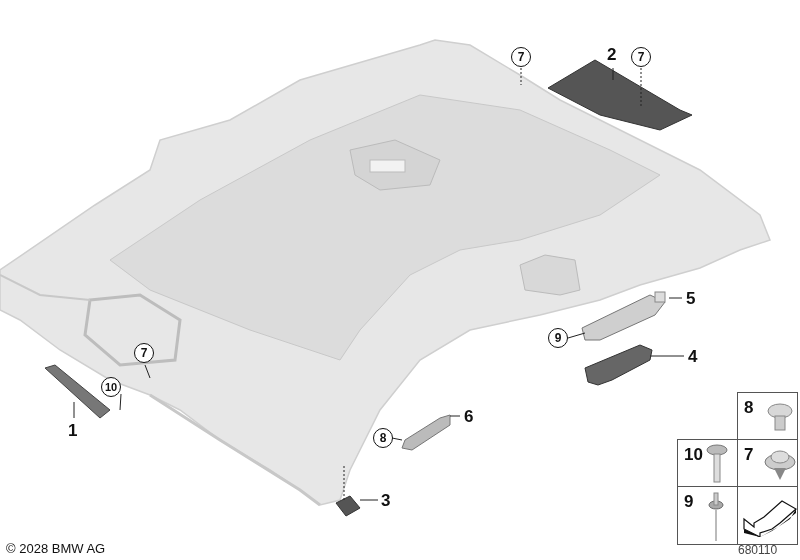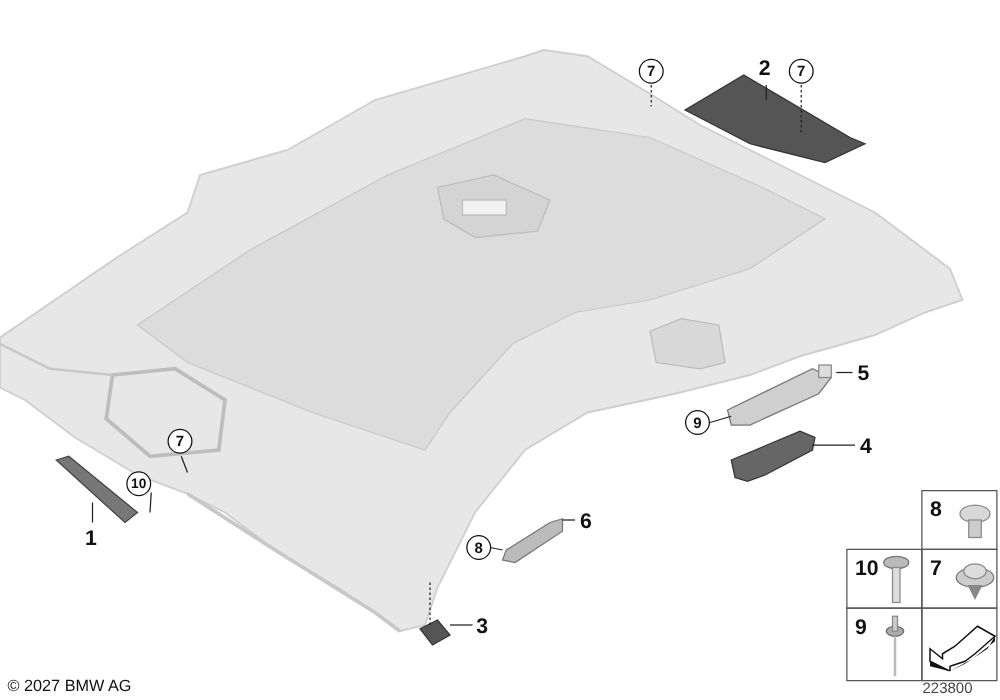--- a/index.html
+++ b/index.html
@@ -103,14 +103,14 @@
     </svg>
   </div>
   <div class="cell" style="left:60px;top:94px;width:61px;height:59px;">
     <svg style="position:absolute;left:4px;top:10px;" width="56" height="40">
       <path d="M2 22 L12 30 L12 26 L22 20 L40 4 L54 12 L38 26 L30 32 L18 36 L18 40 L2 32 Z" fill="#fff" stroke="#111" stroke-width="1.2"></path>
       <path d="M2 32 L18 40 L30 34 L48 22 L54 12 L54 16 L36 30 L18 40 L2 36 Z" fill="#111"></path>
     </svg>
   </div>
 </div>
 
-<div class="copyright">© 2027 BMW AG</div>
-<div class="docnum">223800</div>
+<div class="copyright">© 2028 BMW AG</div>
+<div class="docnum">680110</div>
 
 </body></html>

